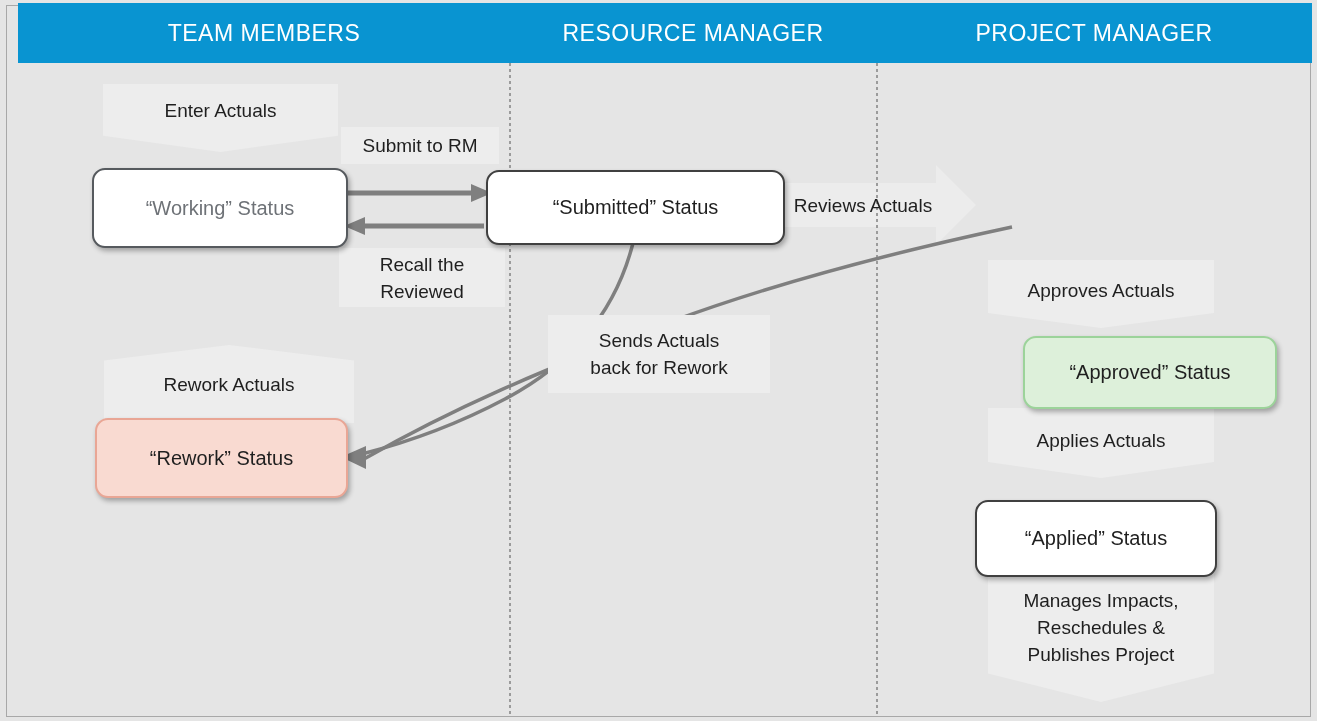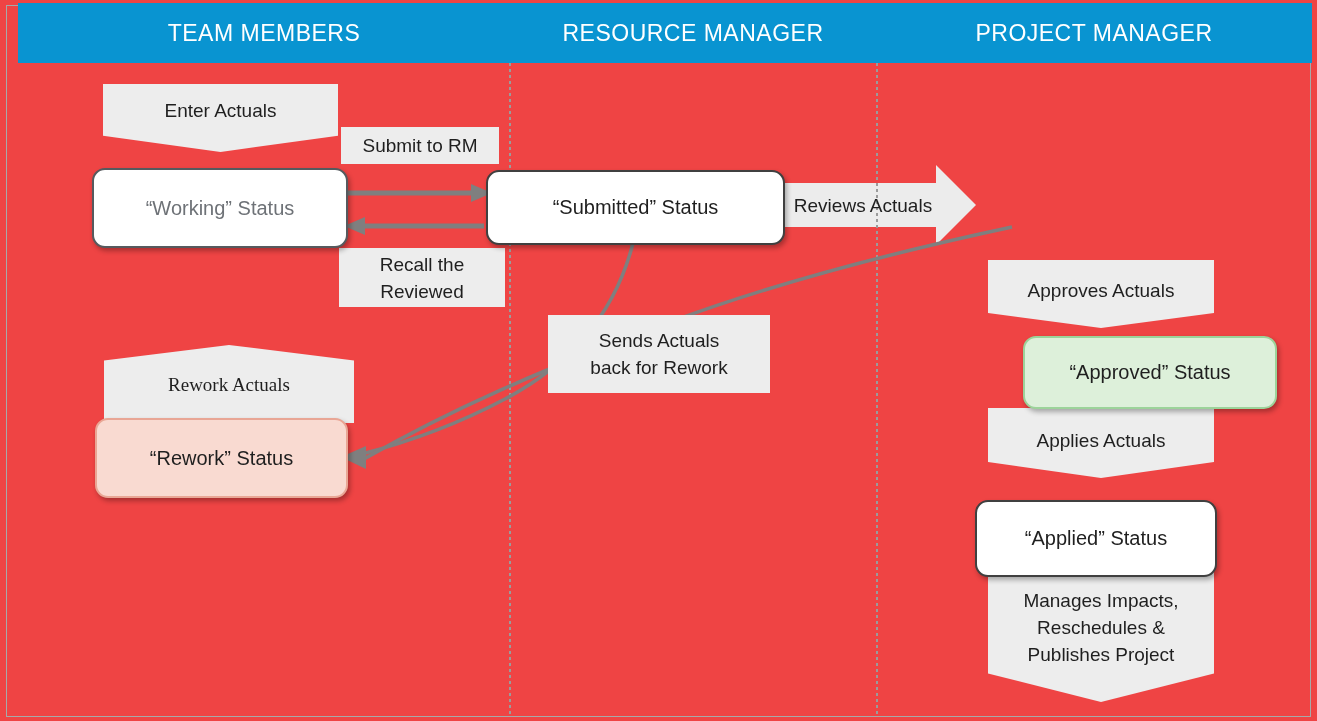--- a/index.html
+++ b/index.html
@@ -6,21 +6,21 @@
     --header-bg:#0994D1; --header-text:#FFFFFF; --banner-bg:#EDEDED;
     --arrow-gray:#7F7F7F; --divider-gray:#9B9B9B; --border-dark:#404040;
     --text-dark:#1F1F1F; --text-muted:#6E7277; --page-border:#A8A8A8;
     --reviewed-fill:#AEDCF2; --reviewed-border:#5BA6CC;
     --approved-fill:#DDF0DA; --approved-border:#9CD39A;
     --rework-fill:#F9DAD1; --rework-border:#E9A695;
   }
   html,body{margin:0;padding:0;background:#fff;}
   #canvas{
     position:relative; width:1317px; height:721px; overflow:hidden;
-    background:#ef4444; font-family:"Liberation Sans", sans-serif; color:var(--text-dark);
+    background:#e5e5e5; font-family:"Liberation Sans", sans-serif; color:var(--text-dark);
   }
   .page-frame{position:absolute; left:6px; top:5px; width:1303px; height:710px;
     border:1px solid var(--page-border); z-index:0;}
   
   .header{position:absolute; left:18px; top:3px; width:1294px; height:60px;
     background:var(--header-bg); z-index:8; }
   .lane-title{position:absolute; top:0; height:60px; display:flex; align-items:center;
     justify-content:center; color:var(--header-text); font-size:23px; letter-spacing:.5px;}
   .lt-1{left:0; width:492px;}
   .lt-2{left:492px; width:366px;}
@@ -29,21 +29,21 @@
   .divider{position:absolute; top:63px; height:653px; width:2px; z-index:3;
     background-image:repeating-linear-gradient(to bottom, var(--divider-gray) 0 3px, transparent 3px 6px);}
   .dv-1{left:509px;} .dv-2{left:876px;}
   
   .banner{position:absolute; background:var(--banner-bg); display:flex; align-items:center;
     justify-content:center; text-align:center; font-size:19px; line-height:27px; z-index:1;
     white-space:pre-line; color:var(--text-dark);}
   .b-enter{left:103px; top:84px; width:235px; height:68px; padding-bottom:16px; box-sizing:border-box;
     clip-path:polygon(0 0,100% 0,100% 76%,50% 100%,0 76%);}
   .b-rework-act{left:104px; top:345px; width:250px; height:78px;
-    clip-path:polygon(0 20%,50% 0,100% 20%,100% 100%,0 100%);font-family:Liberation Serif, serif;}
+    clip-path:polygon(0 20%,50% 0,100% 20%,100% 100%,0 100%);}
   .b-approves{left:988px; top:260px; width:226px; height:68px; padding-bottom:8px; box-sizing:border-box;
     clip-path:polygon(0 0,100% 0,100% 78%,50% 100%,0 78%);}
   .b-applies{left:988px; top:408px; width:226px; height:70px; padding-bottom:6px; box-sizing:border-box;
     clip-path:polygon(0 0,100% 0,100% 77%,50% 100%,0 77%);}
   .b-manages{left:988px; top:572px; width:226px; height:130px; padding-bottom:20px; box-sizing:border-box;
     clip-path:polygon(0 0,100% 0,100% 78%,50% 100%,0 78%);}
   .label-rect{position:absolute; background:var(--banner-bg); display:flex; align-items:center;
     justify-content:center; text-align:center; font-size:19px; line-height:27px;
     white-space:pre-line; color:var(--text-dark);}
   .l-submit{left:341px; top:127px; width:158px; height:37px; z-index:1;}

